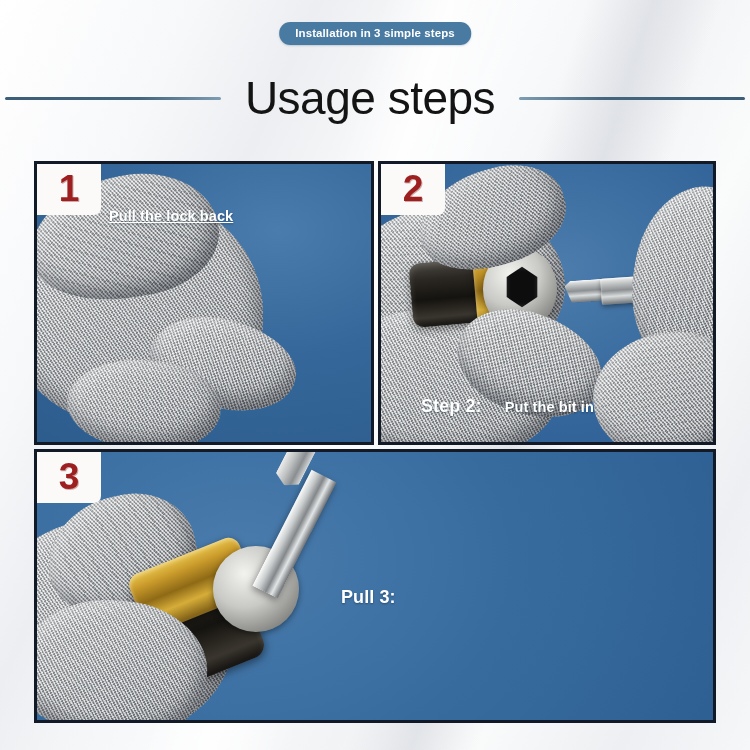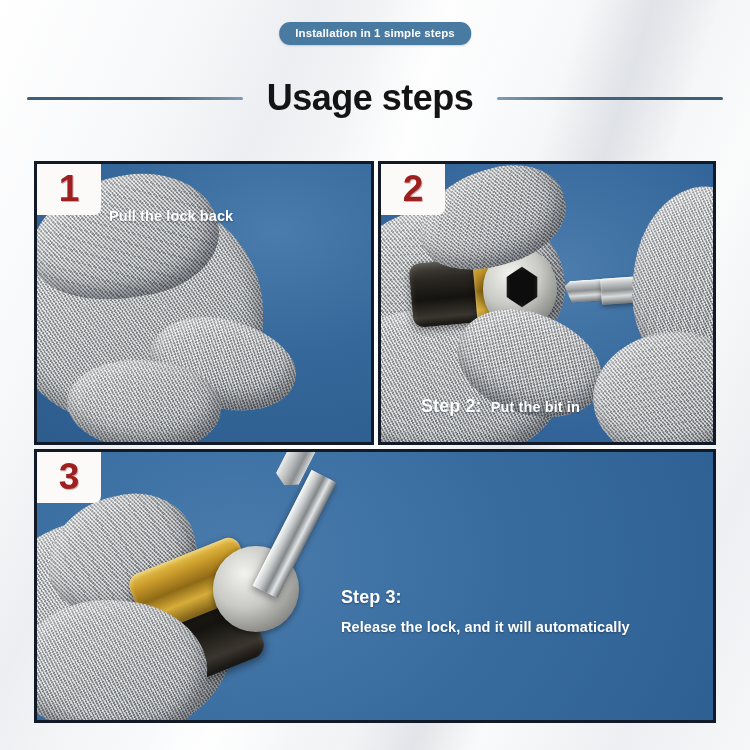--- a/index.html
+++ b/index.html
@@ -88,23 +88,23 @@
     margin-right: 24px;
     max-width: 216px;
   }
   .title-rule.right {
     background: linear-gradient(90deg, #7e9cb2 0%, #44657d 38%, #3c5e79 100%);
     margin-left: 24px;
     max-width: 226px;
   }
   .title-text {
     flex: 0 0 auto;
-    font-size: 36px;
+    font-size: 46px;
     line-height: 1;
-    font-weight: bold;
+    font-weight: normal;
     color: #141414;
     letter-spacing: -0.5px;
     white-space: nowrap;
   }
 
   
   .grid {
     position: absolute;
     left: 34px;
     top: 161px;
@@ -167,28 +167,28 @@
     letter-spacing: .1px;
   }
   .cap-sub {
     font-size: 14.5px;
     line-height: 1.45;
     letter-spacing: .1px;
     margin-top: 42px;
   }
 
   .p1 .caption { left: 60px; top: 28px; width: 260px; }
-  .p1 .cap-sub { margin-top: 14px; margin-left: 12px; }
+  .p1 .cap-sub { margin-top: 14px; margin-left: 12px; text-decoration: underline; }
 
   .p2 .caption {
     left: 40px;
     bottom: 24px;
     display: flex;
     align-items: baseline;
-    gap: 9px;
+    gap: 23px;
   }
 
   .p3 .caption { left: 304px; top: 134px; width: 374px; }
   .p3 .cap-sub { margin-top: 8px; }
 
   
   .bg-blue    { position:absolute; inset:0; background: radial-gradient(120% 100% at 72% 24%, #4a7cad 0%, #35679a 45%, #2c5c8c 100%); }
   .bg-blue.b2 { background: radial-gradient(110% 110% at 55% 38%, #4b7cac 0%, #33659a 52%, #2a578a 100%); }
   .bg-blue.b3 { background: radial-gradient(85% 160% at 30% 40%, #4a7cad 0%, #376b9e 48%, #2d5d90 100%); }
 
@@ -279,21 +279,21 @@
     clip-path: polygon(0 0, 100% 0, 100% 86%, 50% 100%, 0 86%);
   }
 </style>
 </head>
 <body>
 
 <div class="page">
 
   <div class="header">
 
-    <div class="badge-pill">Installation in 1 simple steps</div>
+    <div class="badge-pill">Installation in 3 simple steps</div>
 
     <div class="title-row">
       <div class="title-rule left"></div>
       <div class="title-text">Usage steps</div>
       <div class="title-rule right"></div>
     </div>
 
   </div>
 
   <div class="grid">
@@ -356,19 +356,18 @@
         <div class="bit-long"></div>
         <div class="bit-tip"></div>
         <div class="glove g-f1"></div>
       </div>
 
       <div class="num-chip">
         <span class="num">3</span>
       </div>
 
       <div class="caption">
-        <div class="cap-head">Step 3:</div>
-        <div class="cap-sub">Release the lock, and it will automatically</div>
+        <div class="cap-head">Pull 3:</div>
       </div>
     </div>
 
   </div>
 </div>
 
 </body></html>

